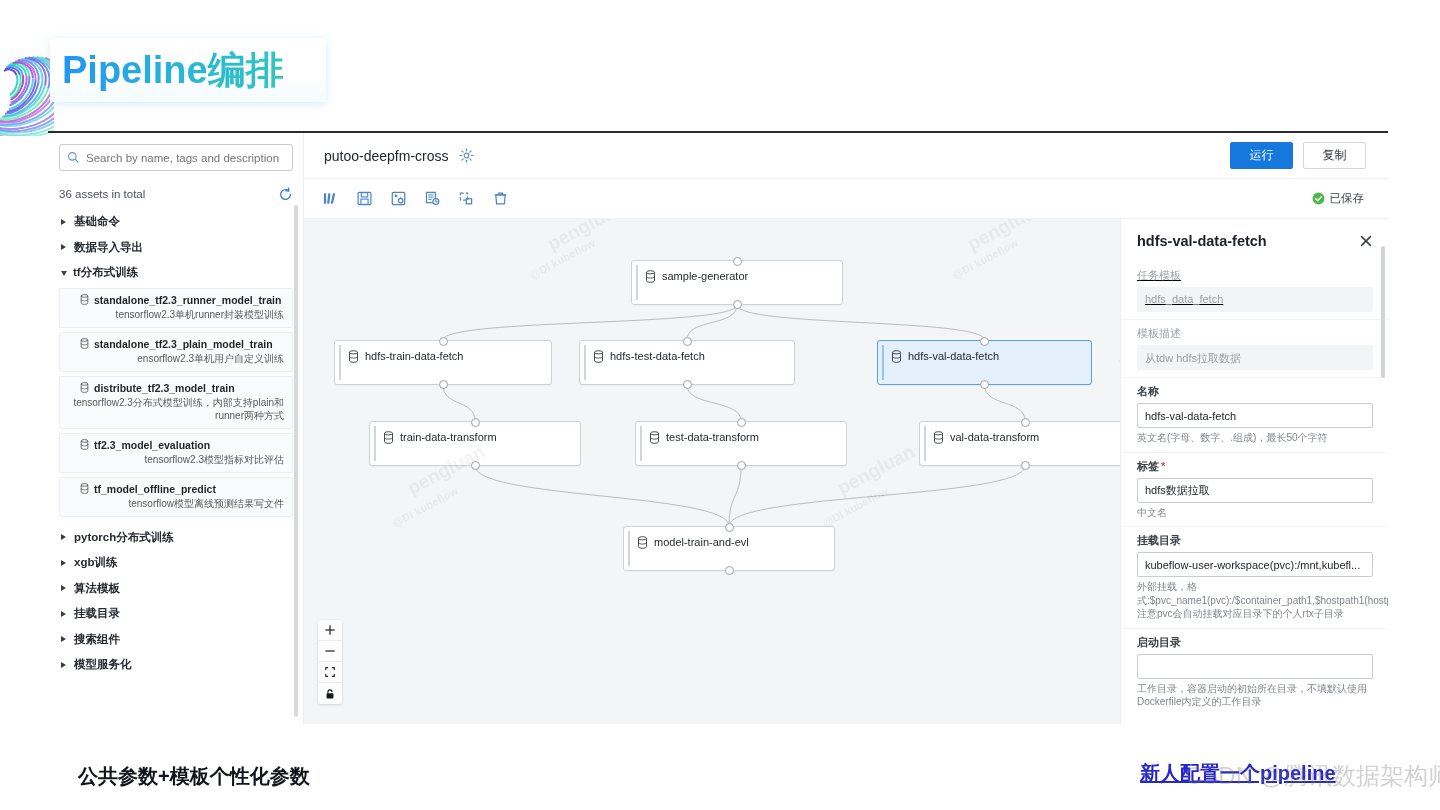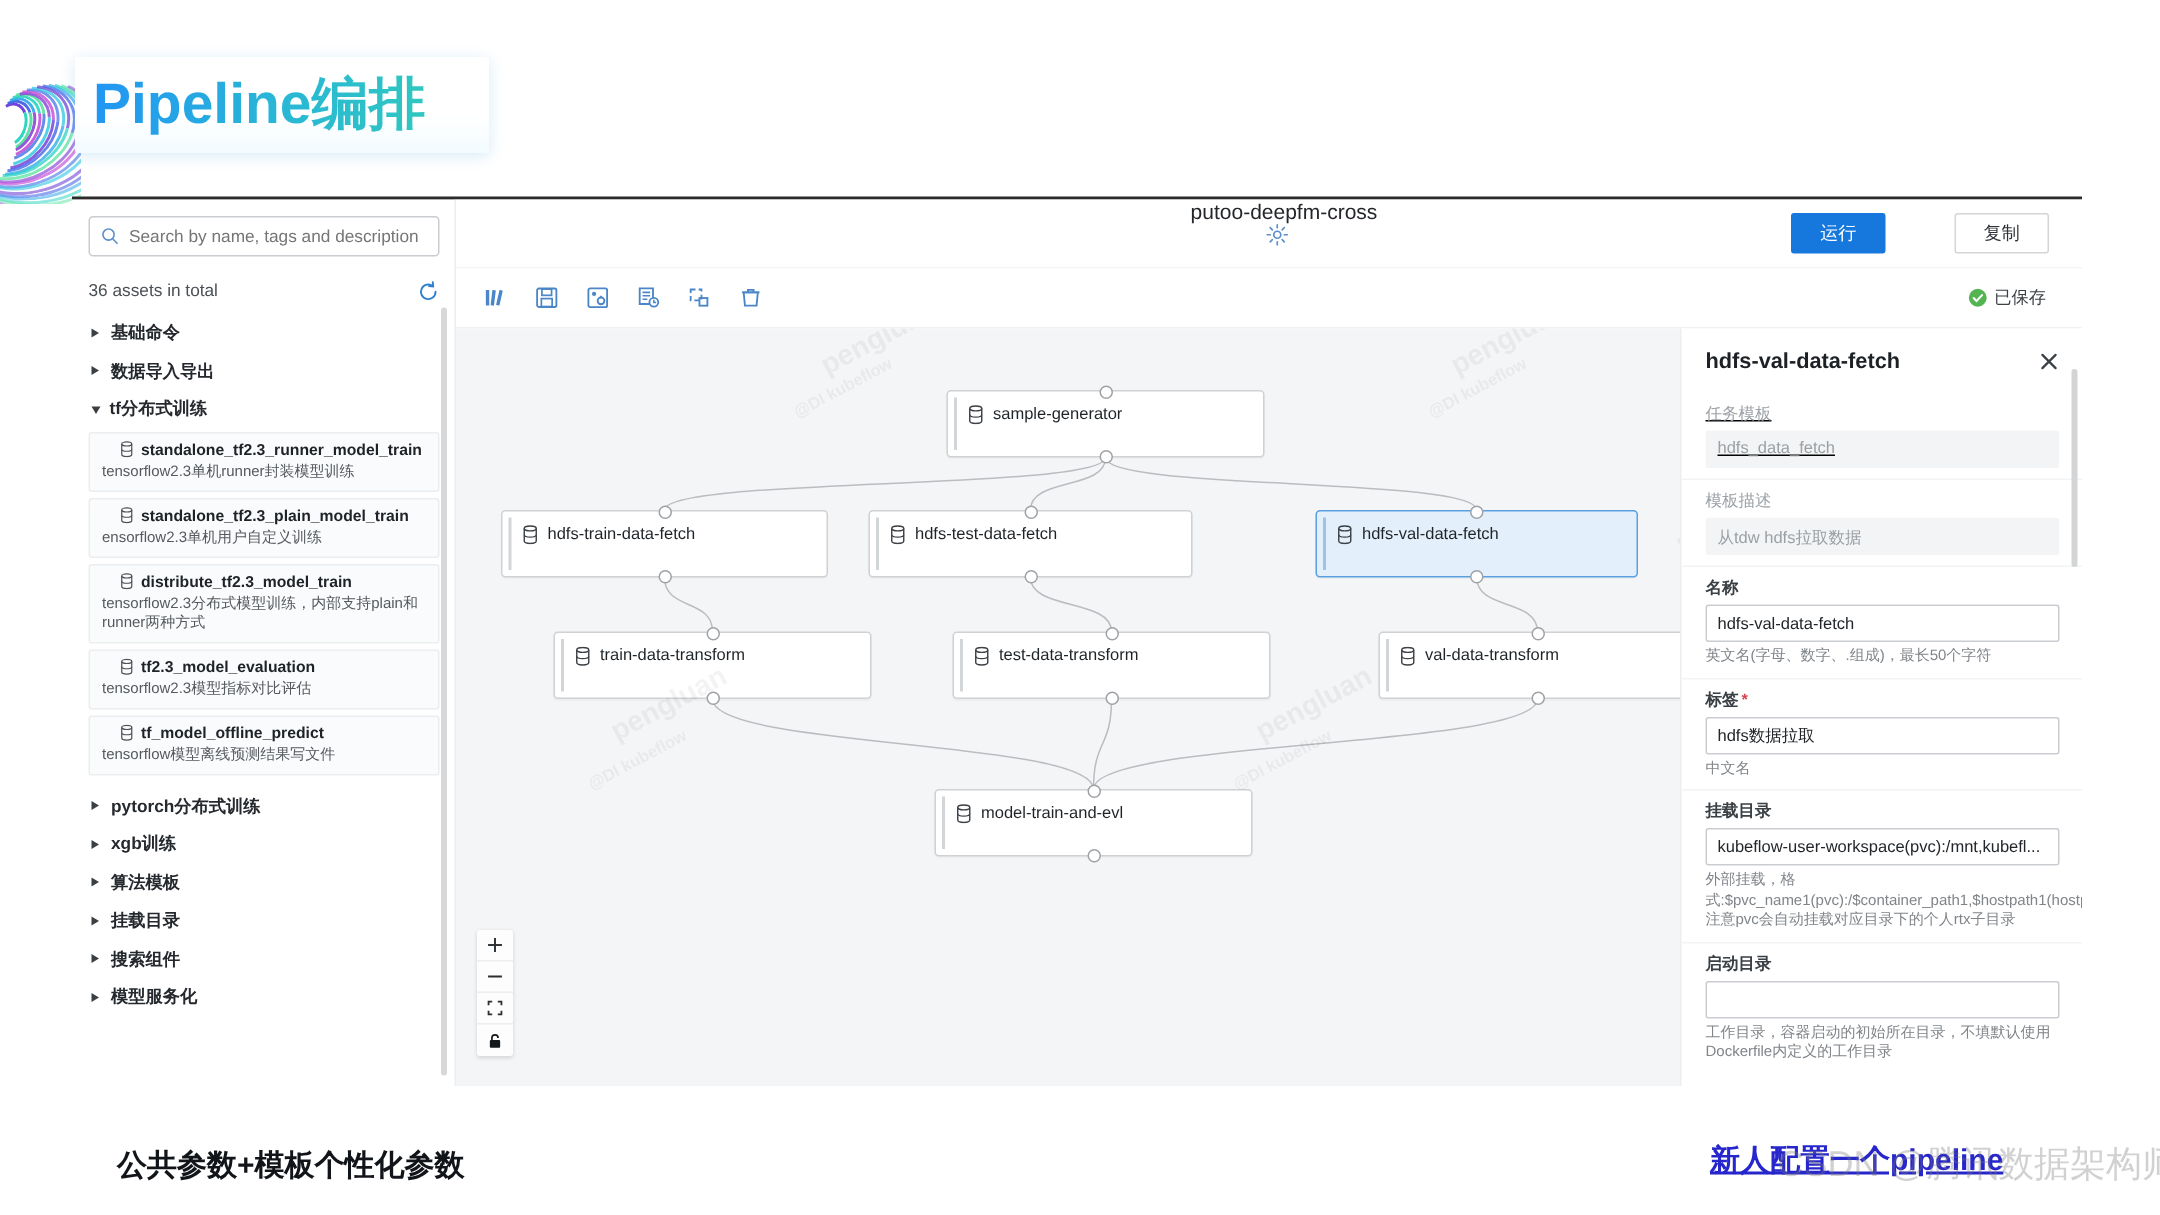--- a/index.html
+++ b/index.html
@@ -125,57 +125,56 @@
     margin-bottom: 4px;
     cursor: pointer;
   }
   .asset-title {
     display: flex; align-items: center;
     font-size: 10.5px; font-weight: bold; color: #1f2328;
     margin-bottom: 2px;
     margin-left: 12px;
   }
   .db-mini { width: 9px; height: 11px; margin-right: 5px; flex: 0 0 9px; }
-  .asset-desc { font-size: 10px; color: #55595e; line-height: 13px; }
+  .asset-desc { font-size: 10px; color: #55595e; line-height: 13px; text-align: right; }
 
   .sb-bar {
     position: absolute; right: 5px; top: 72px;
     width: 4px; height: 512px;
     background: #d6d8da; border-radius: 2px;
   }
 
   
   .center {
     position: absolute; left: 256px; top: 0;
     width: 1084px; height: 593px;
     background: #ffffff;
   }
   .topbar {
     position: absolute; left: 0; top: 0;
     width: 1084px; height: 46px;
     background: #fff;
     border-bottom: 1px solid #f1f2f3;
-    display: flex; align-items: center; flex-direction: column;
+    display: flex; align-items: center;
   }
   .pipeline-name {
     margin-left: 20px;
     font-size: 14px; color: #23272b; font-weight: normal;
   }
   .gear-icon { width: 15px; height: 15px; margin-left: 10px; }
   .topbar-actions {
     position: absolute; right: 22px; top: 9px;
     display: flex; gap: 10px;
   }
   .btn {
     height: 27px; min-width: 63px;
     font-size: 12px; font-family: inherit;
     border-radius: 2px; cursor: pointer;
     display: inline-flex; align-items: center; justify-content: center;
     padding: 0 14px;
-    margin-left: 36px;
   }
   .btn-primary { background: #1677dd; color: #fff; border: 1px solid #1677dd; }
   .btn-default { background: #fff; color: #2f3338; border: 1px solid #d3d6d9; }
 
   .toolbar {
     position: absolute; left: 0; top: 46px;
     width: 1084px; height: 40px;
     border-bottom: 1px solid #f1f2f3;
     background: #fff;
     display: flex; align-items: center;

